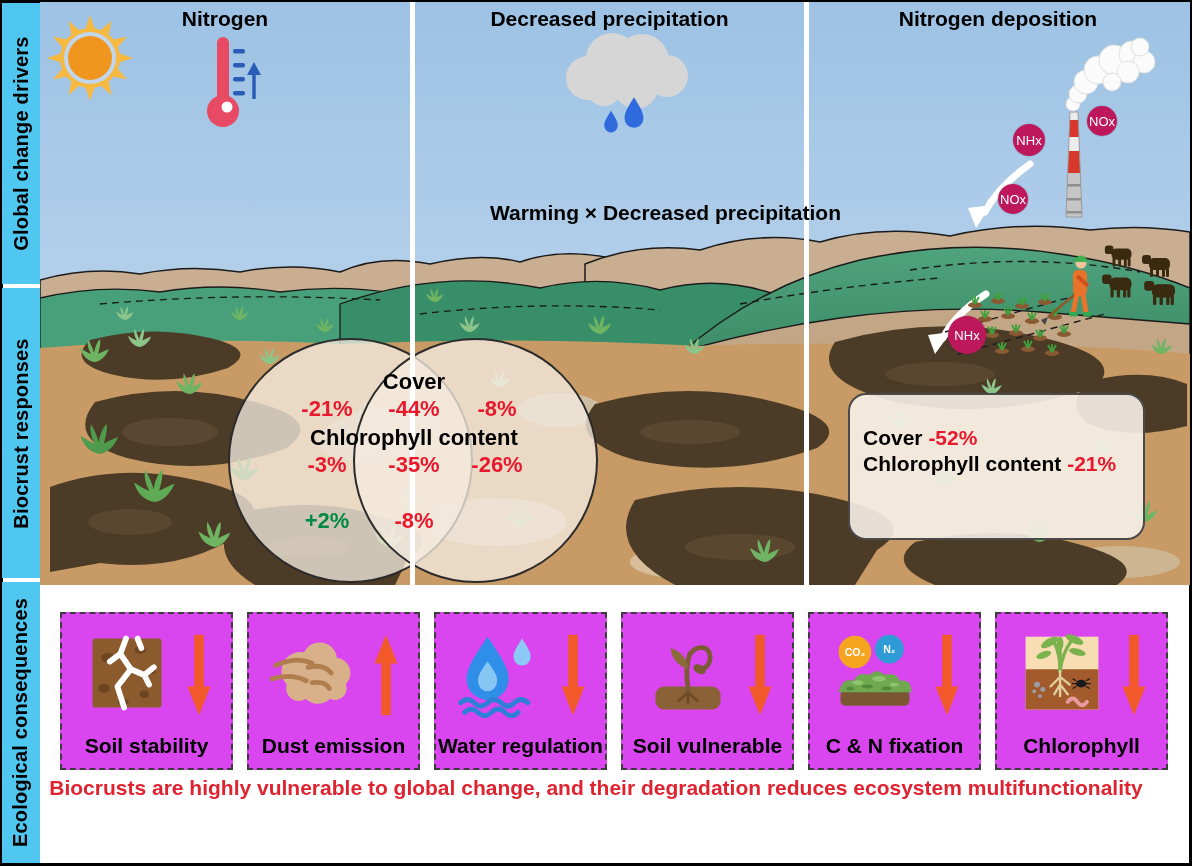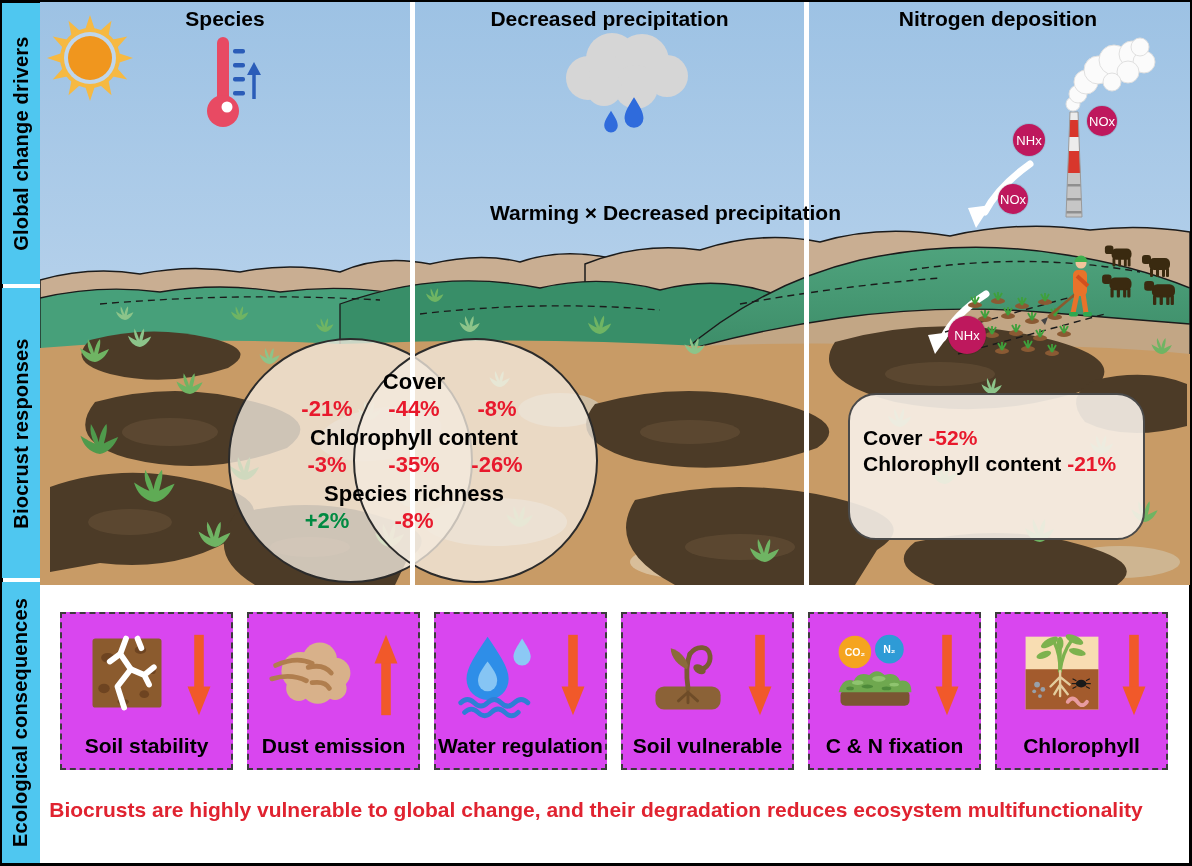--- a/index.html
+++ b/index.html
@@ -26,37 +26,37 @@
   
   .venn-circle{position:absolute;width:245px;height:245px;border-radius:50%;
                background:rgba(243,235,223,.78);border:2px solid #2b2b2b;
                box-sizing:border-box;}
   .venn-row{position:absolute;left:239px;width:350px;height:26px;text-align:center;
             font-weight:bold;font-size:22px;color:#000;}
   .venn-row .val{position:absolute;transform:translateX(-50%);white-space:nowrap;}
   .neg{color:#E8192C;} .pos{color:#008A42;}
   
   .nbox{position:absolute;left:848px;top:393px;width:297px;height:147px;
-        border-radius:28px;background:rgba(247,241,233,.9);border:2px solid #4a4a4a;
+        border-radius:18px;background:rgba(247,241,233,.9);border:2px solid #4a4a4a;
         box-sizing:border-box;padding:30px 10px 0 13px;font-weight:bold;font-size:21px;
         color:#000;line-height:26px;white-space:nowrap;}
   
   .vdivider{position:absolute;top:2px;width:5px;height:583px;background:#fff;}
   
   .cbox{position:absolute;top:612px;width:173px;height:158px;background:#d946ef;
         border:2px dashed #3c3c3c;box-sizing:border-box;display:flex;
         flex-direction:column;align-items:center;}
   .cbox .icon-row{height:114px;display:flex;align-items:center;justify-content:center;
                   gap:13px;margin-top:4px;}
   .cbox .clabel{font-weight:bold;font-size:21px;color:#000;text-align:center;
                 margin-top:2px;white-space:nowrap;}
   .trend{width:26px;height:88px;}
   .trend.up{transform:rotate(180deg);}
   
-  .summary{position:absolute;top:798px;left:40px;width:1112px;text-align:center;
+  .summary{position:absolute;top:776px;left:40px;width:1112px;text-align:center;
            font-weight:bold;font-size:21px;color:#E02330;white-space:nowrap;}
 </style>
 </head>
 <body>
 
 <div class="fig">
 
   <svg class="abs" style="left:40px;top:2px" width="1150" height="583" viewBox="0 0 1150 583">
     <defs>
       <linearGradient id="sky" x1="0" y1="0" x2="0" y2="1">
@@ -300,29 +300,26 @@
     <span class="val neg" style="left:258px">-8%</span>
   </div>
   <div class="venn-row" style="top:425px">
     <span>Chlorophyll content</span>
   </div>
   <div class="venn-row" style="top:452px">
     <span class="val neg" style="left:88px">-3%</span>
     <span class="val neg" style="left:175px">-35%</span>
     <span class="val neg" style="left:258px">-26%</span>
   </div>
-  <div class="venn-row" style="top:481px">
-    <span>Species richness</span>
-  </div>
   <div class="venn-row" style="top:508px">
     <span class="val pos" style="left:88px">+2%</span>
     <span class="val neg" style="left:175px">-8%</span>
   </div>
 
-  <div class="panel-title" style="left:40px;width:370px">Species</div>
+  <div class="panel-title" style="left:40px;width:370px">Nitrogen</div>
   <div class="panel-title" style="left:413px;width:393px">Decreased precipitation</div>
   <div class="panel-title" style="left:806px;width:384px">Nitrogen deposition</div>
   <div class="interaction">Warming × Decreased precipitation</div>
 
   <div class="bubble" style="left:1087px;top:106px;width:30px;height:30px">NOx</div>
   <div class="bubble" style="left:1013px;top:124px;width:32px;height:32px">NHx</div>
   <div class="bubble" style="left:998px;top:184px;width:30px;height:30px">NOx</div>
   <div class="bubble" style="left:948px;top:316px;width:38px;height:38px">NHx</div>
 
   <div class="nbox">

